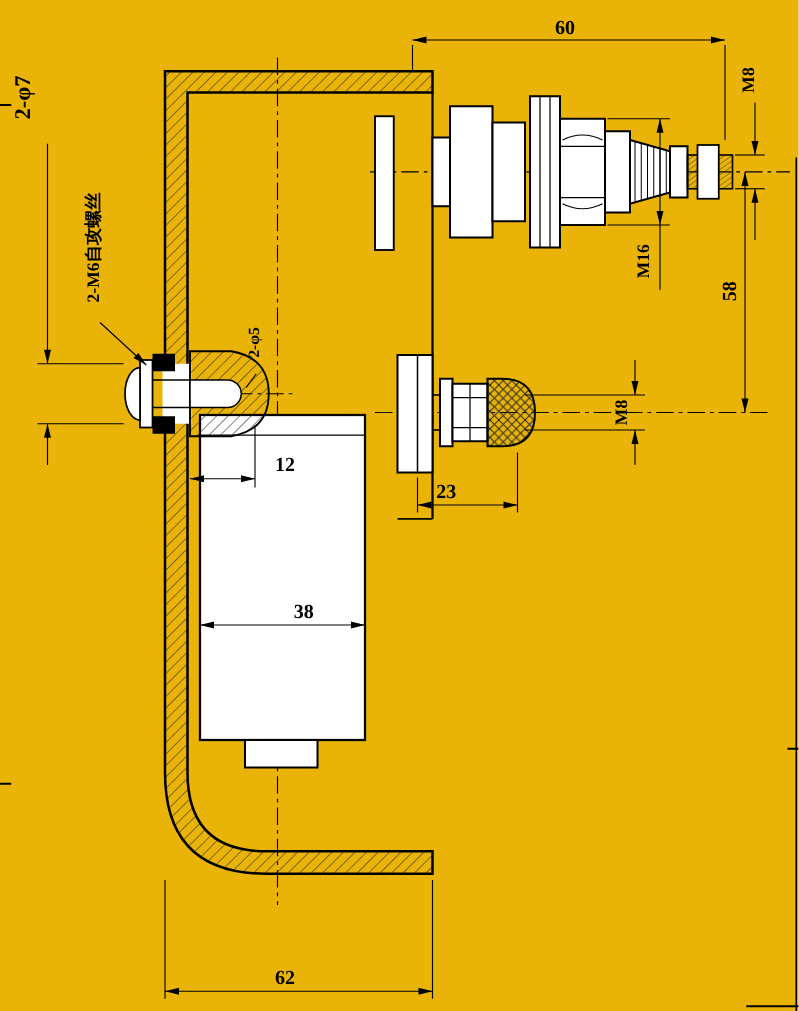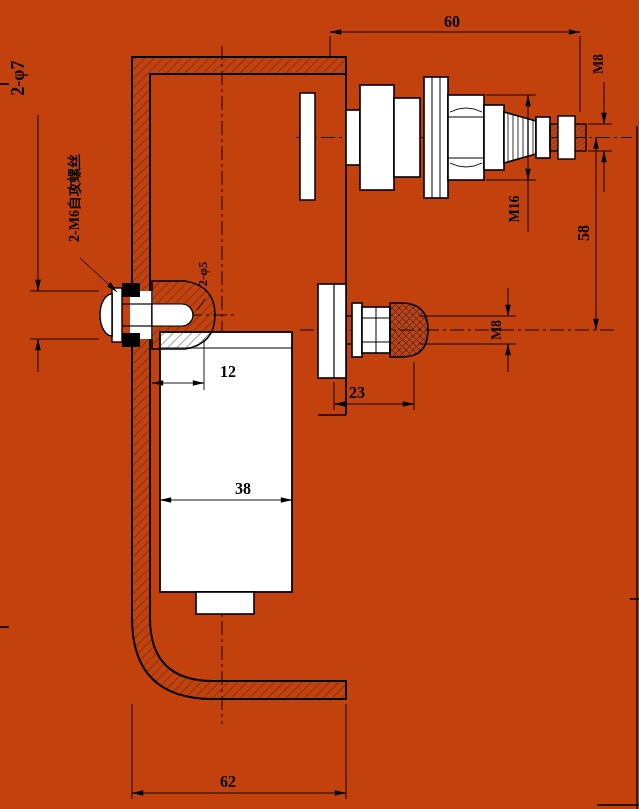--- a/index.html
+++ b/index.html
@@ -1,19 +1,19 @@
 <!DOCTYPE html>
 <html><head>
 <meta charset="utf-8">
 <style>
   html,body{margin:0;padding:0;background:#ffffff;}
   .sheet{
     position:relative;
     width:639px;height:809px;
-    background:#c2410c;
+    background:#eab308;
     overflow:hidden;
     font-family:"Liberation Serif","DejaVu Serif",serif;
   }
   svg{position:absolute;left:0;top:0;}
   text{
     fill:#000;
     font-family:"Liberation Serif","DejaVu Serif",serif;
     font-weight:bold;
   }
   .dim-num{font-size:16px;}

